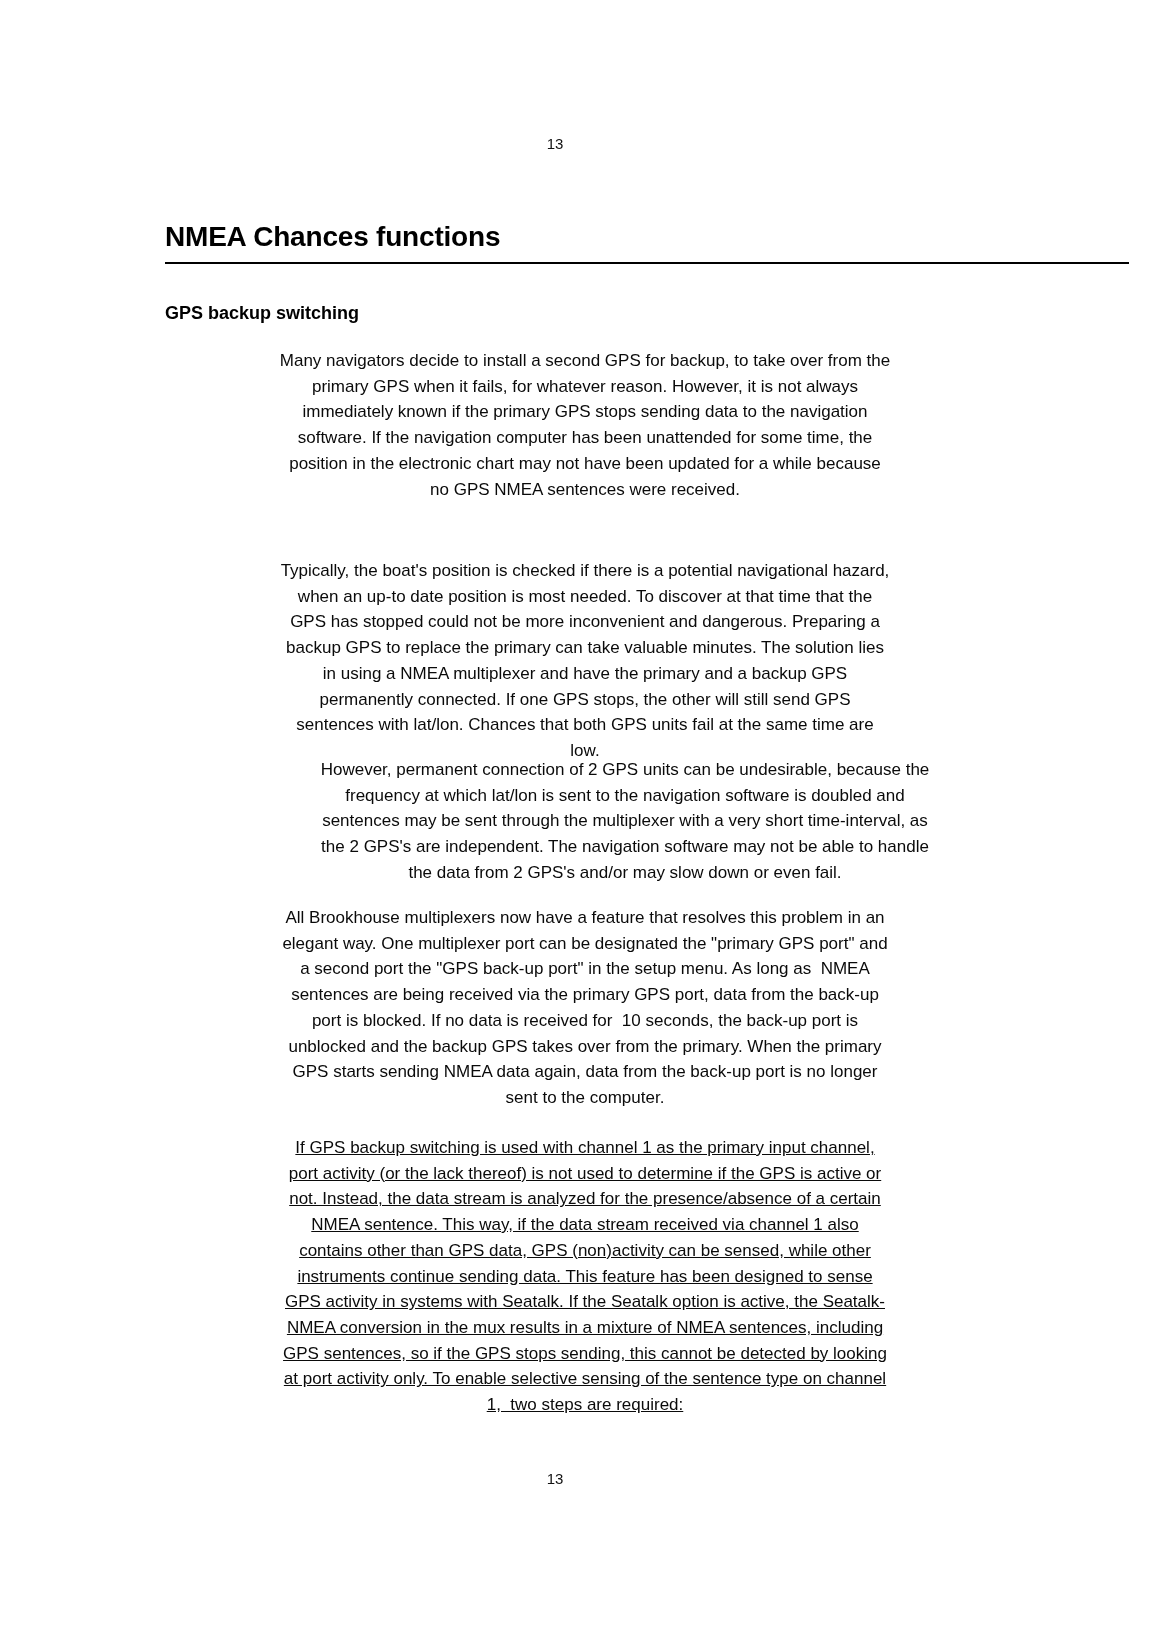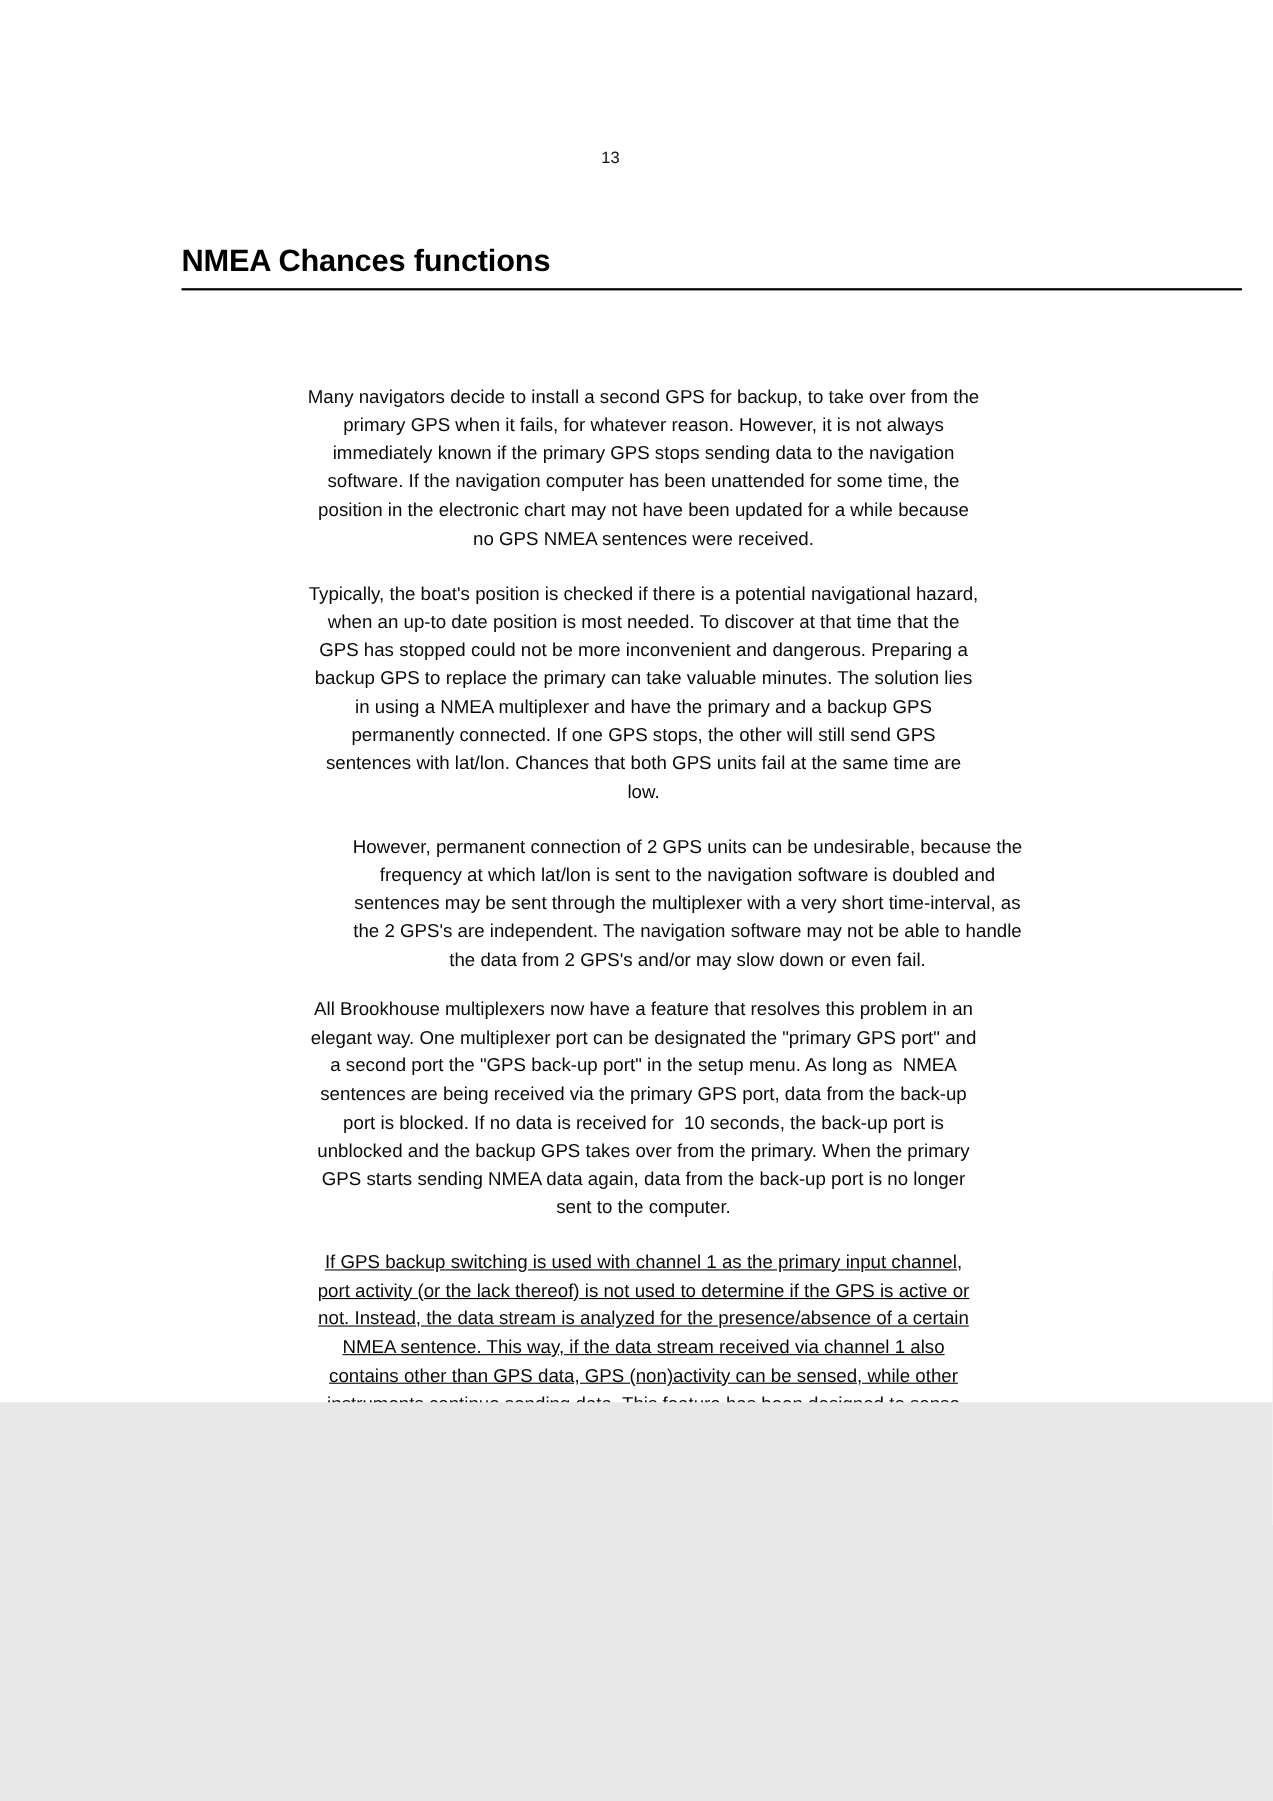--- a/index.html
+++ b/index.html
@@ -1,19 +1,19 @@
 <!DOCTYPE html>
 <html><head>
 <meta charset="utf-8">
 <style>
   html, body { margin: 0; padding: 0; background: #e8e8e8; }
   .page {
     position: relative;
     width: 1157px;
-    height: 1275px;
+    height: 1637px;
     background: #ffffff;
     font-family: "Liberation Sans", sans-serif;
     color: #000000;
     overflow: hidden;
   }
   .page-number {
     position: absolute;
     left: 165px;
     width: 780px;
     text-align: center;
@@ -59,36 +59,37 @@
     left: 165px;
     width: 840px;
     margin: 0;
     font-size: 17px;
     line-height: 25.7px;
     white-space: pre-wrap;
     color: #0a0a0a;
     text-align: center;
   }
   .p1 { top: 348px; }
-  .p2 { top: 527px; }
+  .p2 { top: 558px; }
   .p3 { top: 757px; margin-left: 40px; }
   .p4 { top: 905px; }
   .p5 { top: 1135px; text-decoration: underline; }
 </style>
 </head>
 <body>
 
 <div class="page">
 
   <div class="page-number top">13</div>
 
   <h1 class="doc-title">NMEA Chances functions</h1>
 
   <div class="title-rule"></div>
 
+  <h2 class="section-heading">GPS backup switching</h2>
 
   <p class="body-paragraph p1">Many navigators decide to install a second GPS for backup, to take over from the
 primary GPS when it fails, for whatever reason. However, it is not always
 immediately known if the primary GPS stops sending data to the navigation
 software. If the navigation computer has been unattended for some time, the
 position in the electronic chart may not have been updated for a while because
 no GPS NMEA sentences were received.</p>
 
   <p class="body-paragraph p2">Typically, the boat's position is checked if there is a potential navigational hazard,
 when an up-to date position is most needed. To discover at that time that the

